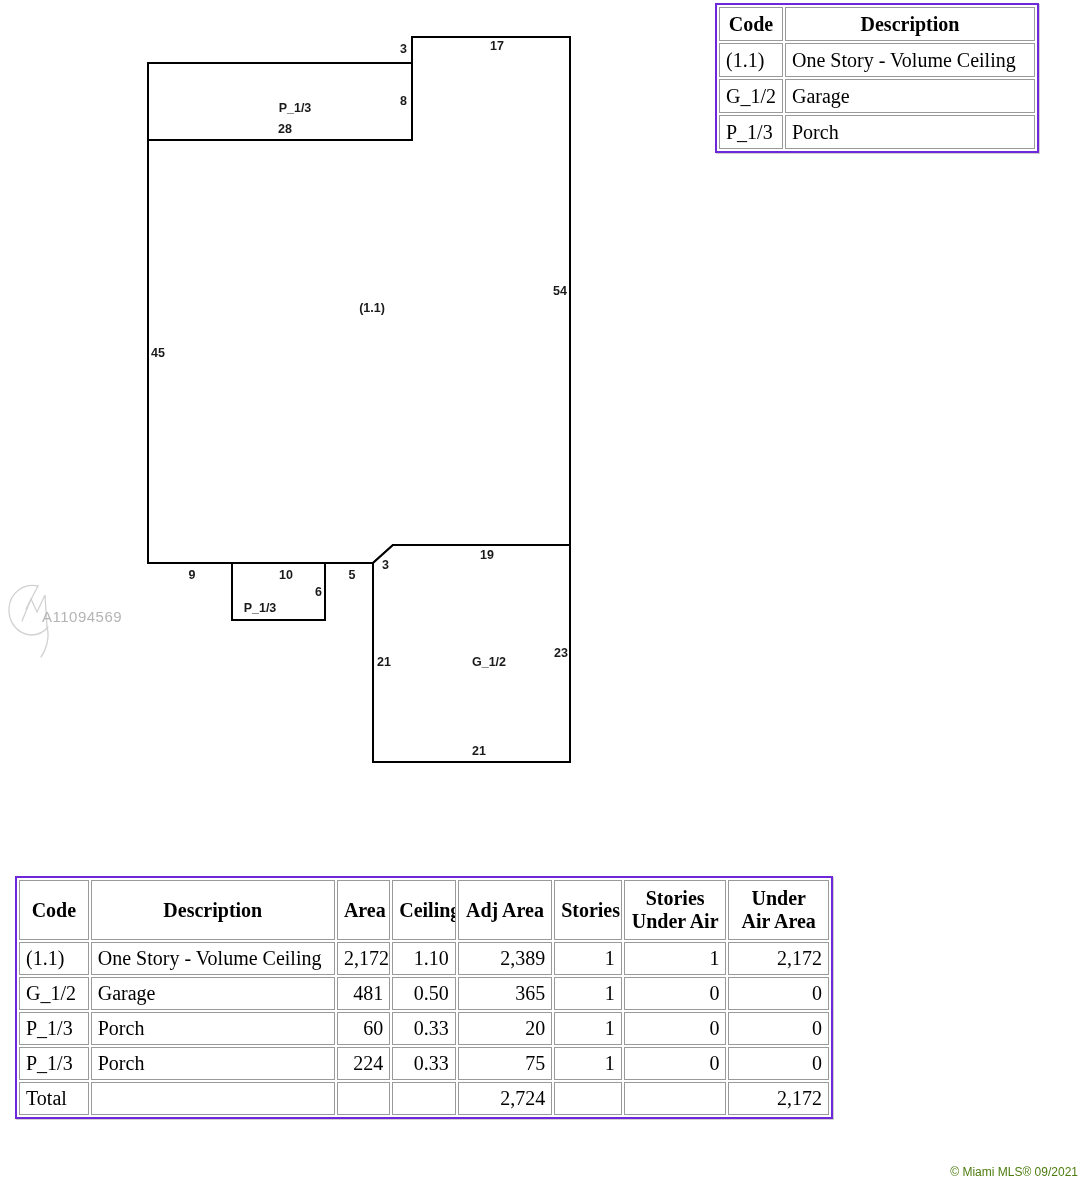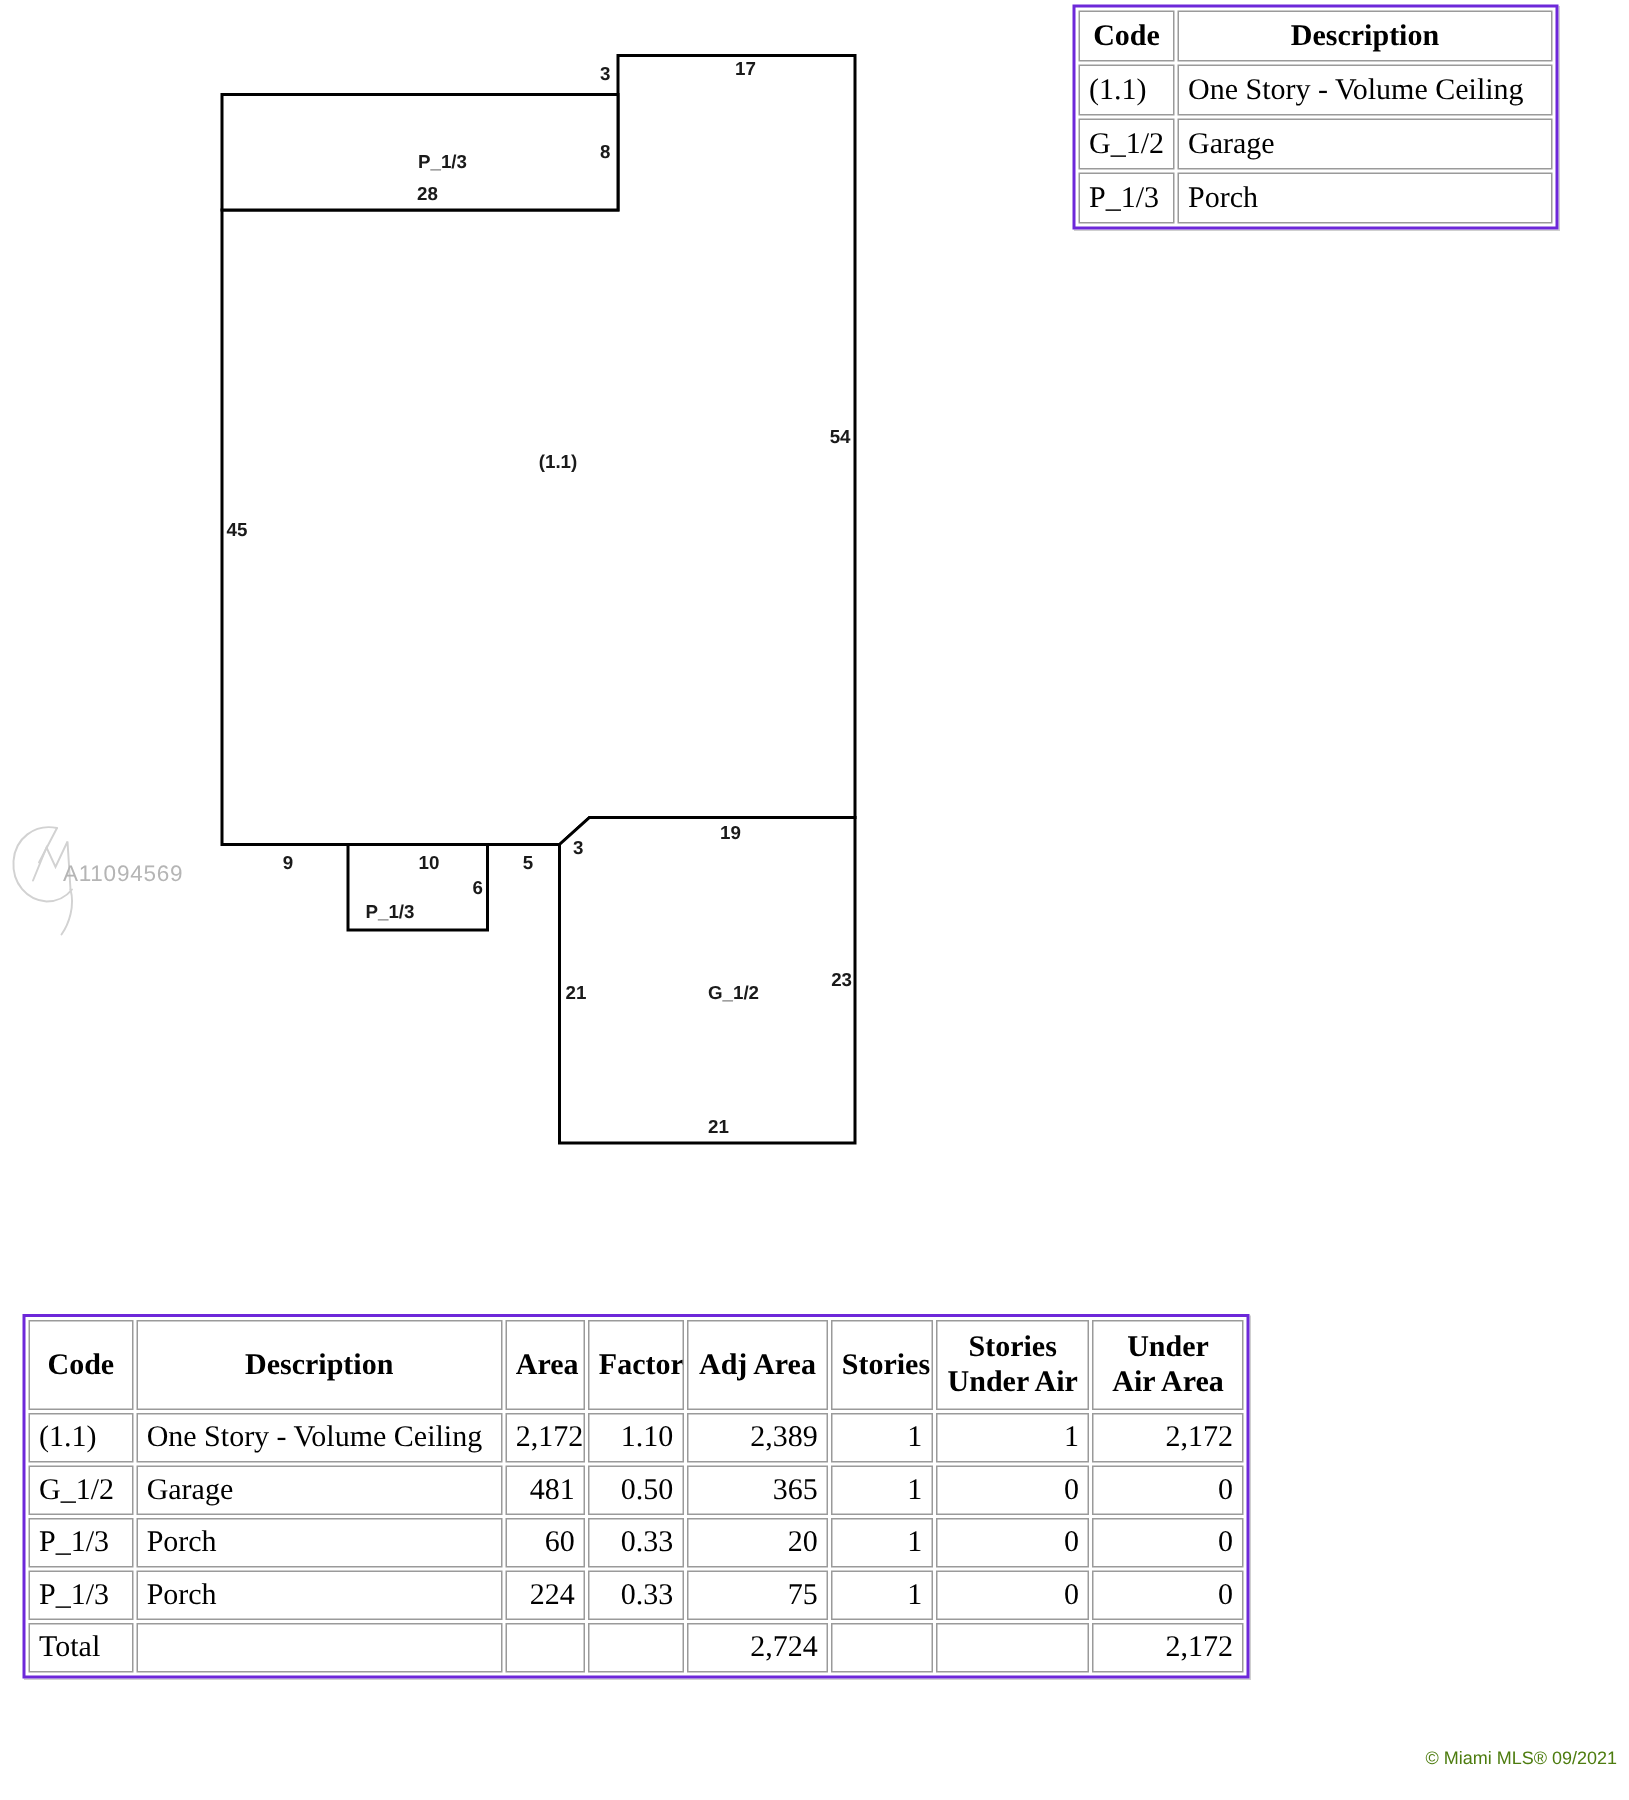--- a/index.html
+++ b/index.html
@@ -47,21 +47,21 @@
   td.cell-bold { font-weight: normal; }
 
   .legend-table { position: absolute; left: 715px; top: 3px; width: 322px; }
   .legend-table th, .legend-table td { height: 30px; }
 
   .area-table { position: absolute; left: 15px; top: 876px; width: 818px; }
   .area-table th { height: 56px; }
   .area-table td { height: 29px; }
 
   
-  .watermark { position: absolute; left: 5px; top: 548px; width: 200px; height: 80px; }
+  .watermark { position: absolute; left: 5px; top: 582px; width: 200px; height: 80px; }
   .watermark-logo { position: absolute; left: 0; top: 0; }
   .watermark-id {
     position: absolute; left: 37px; top: 26px;
     font-family: "Liberation Sans", sans-serif;
     font-size: 15px;
     color: #b5b5b5;
     letter-spacing: 0.5px;
   }
 
   
@@ -156,21 +156,21 @@
       <col style="width:92px">
         <col style="width:66px">
         <col style="width:100px">
         <col style="width:98px">
     </colgroup>
     <tbody>
         <tr>
       <th>Code</th>
       <th>Description</th>
       <th>Area</th>
-      <th>Factor</th>
+      <th>Ceiling</th>
       <th>Adj Area</th>
       <th>Stories</th>
       <th>Stories Under Air</th>
       <th>Under Air Area</th>
     </tr>
     <tr>
       <td class="cell-left">(1.1)</td>
       <td class="cell-left">One Story - Volume Ceiling</td>
       <td class="cell-right">2,172</td>
       <td class="cell-right">1.10</td>

